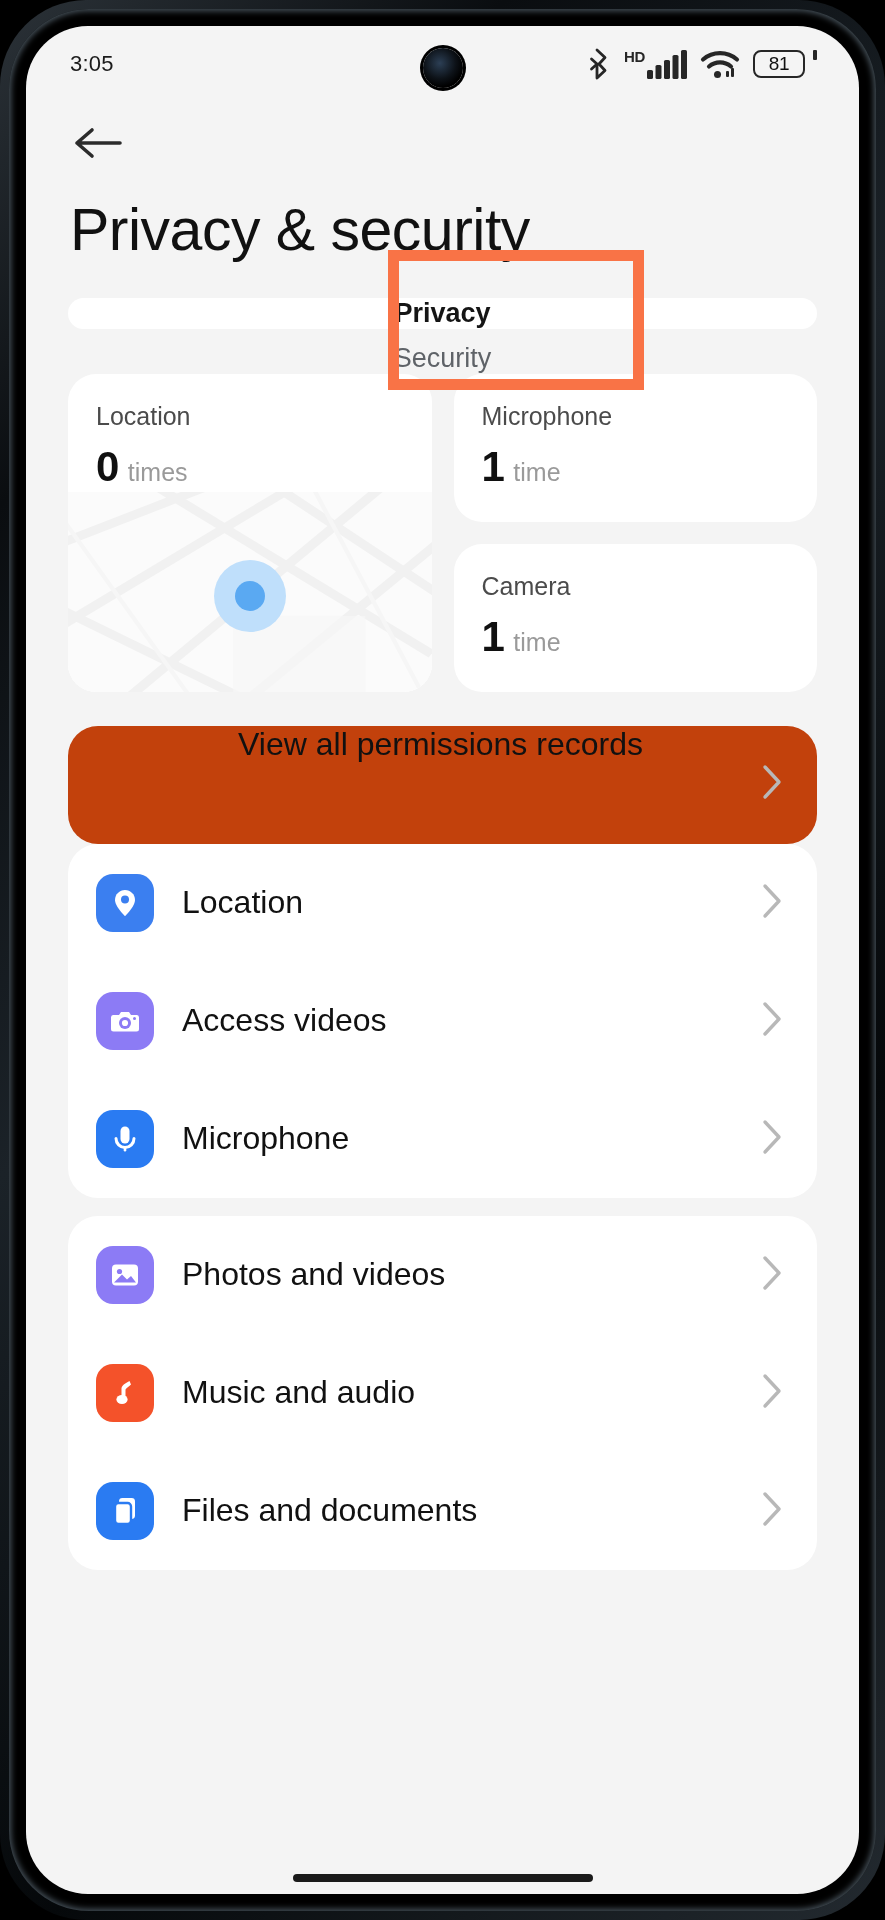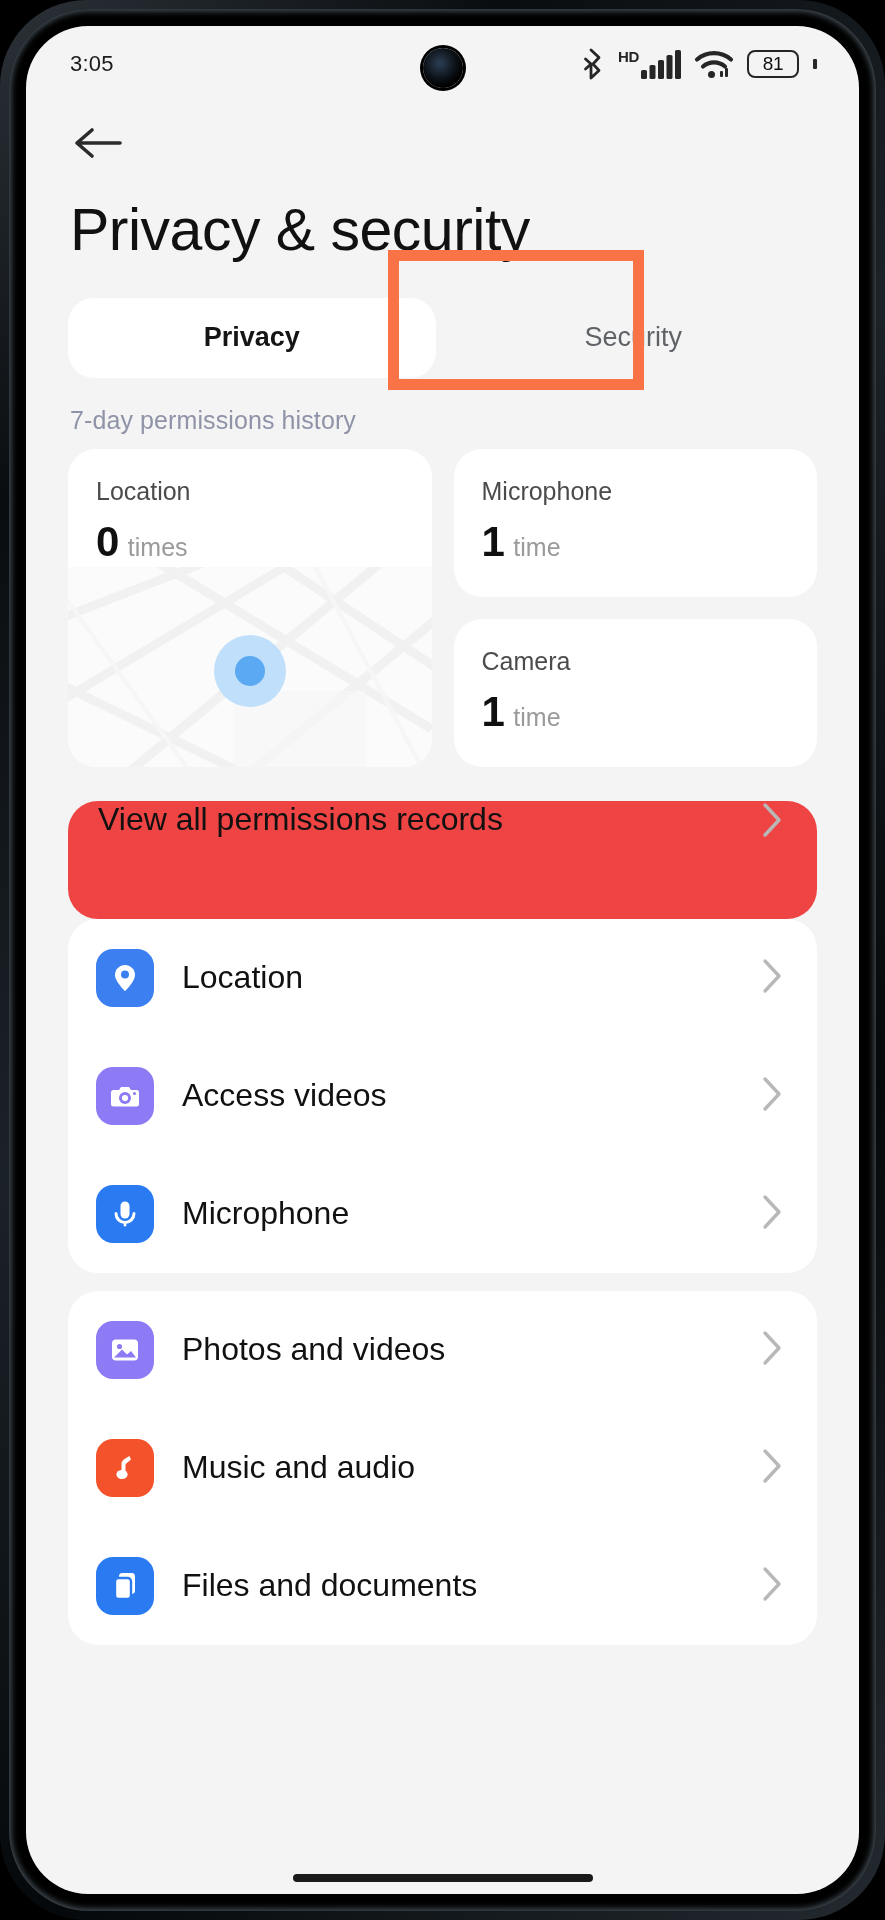--- a/index.html
+++ b/index.html
@@ -65,21 +65,21 @@
     background: radial-gradient(circle at 42% 38%, #2c3f55 0%, #0d1218 46%, #000 70%);
     box-shadow: 0 0 0 3px #000;
   }
   .sb-icon { display: block; }
   .hd-wrap { display: flex; gap: 2px; }
   .hd-text {
     font-size: 15px; font-weight: bold; color: #262626;
     line-height: 1; margin-bottom: 14px; letter-spacing: -.3px;
   }
   #battery {
-    display: flex; align-items: center; gap: 14px;
+    display: flex; align-items: flex-start; gap: 8px;
   }
   #battery-body {
     width: 52px; height: 28px;
     border: 2.6px solid #262626;
     border-radius: 8px;
     display: flex; align-items: center; justify-content: center;
   }
   #battery-level { font-size: 19px; color: #111; font-weight: 500; letter-spacing: -.4px;}
   #battery-tip {
     width: 4px; height: 10px; background: #262626; border-radius: 1px;
@@ -103,20 +103,21 @@
     letter-spacing: -0.5px;
     font-weight: 400;
     white-space: nowrap;
   }
 
   
   #tabs {
     display: flex;
     gap: 14px;
     padding: 36px 42px 0 42px;
+    flex-direction: column;
   }
   .tab {
     flex: 1;
     height: 80px;
     border-radius: 26px;
     display: flex;
     align-items: center;
     justify-content: center;
     font-size: 27px;
   }
@@ -185,25 +186,27 @@
     position: absolute;
     left: 50%; top: 52%;
     transform: translate(-50%,-50%);
     width: 30px; height: 30px; border-radius: 50%;
     background: #5aa9f2;
   }
 
   
   #records-card {
     margin: 34px 42px 0 42px;
-    background: #ef4444;
+    background: #c2410c;
     border-radius: 30px;
     height: 118px;
     display: flex;
+    align-items: center;
     padding: 0 34px 0 30px;
+    flex-direction: column;
   }
   #records-label { font-size: 32px; color: #111; }
   .chev {
     margin-left: auto;
     color: #b3b3b3;
   }
 
   
   .perm-group {
     margin: 0 42px 18px 42px;
@@ -309,21 +312,20 @@
 
       <h1 id="page-title">Privacy &amp; security</h1>
 
       <div id="tabs">
         <div class="tab active">Privacy</div>
         <div class="tab inactive">Security</div>
       </div>
 
       <div id="highlight-box"></div>
 
-      <div class="section-label">7-day permissions history</div>
 
       <div id="history-grid">
 
         <div class="hist-col">
           <div class="hist-card tall">
             <div class="hist-title">Location</div>
             <div class="hist-count">
               <span class="hist-num">0</span>
               <span class="hist-unit">times</span>
             </div>

